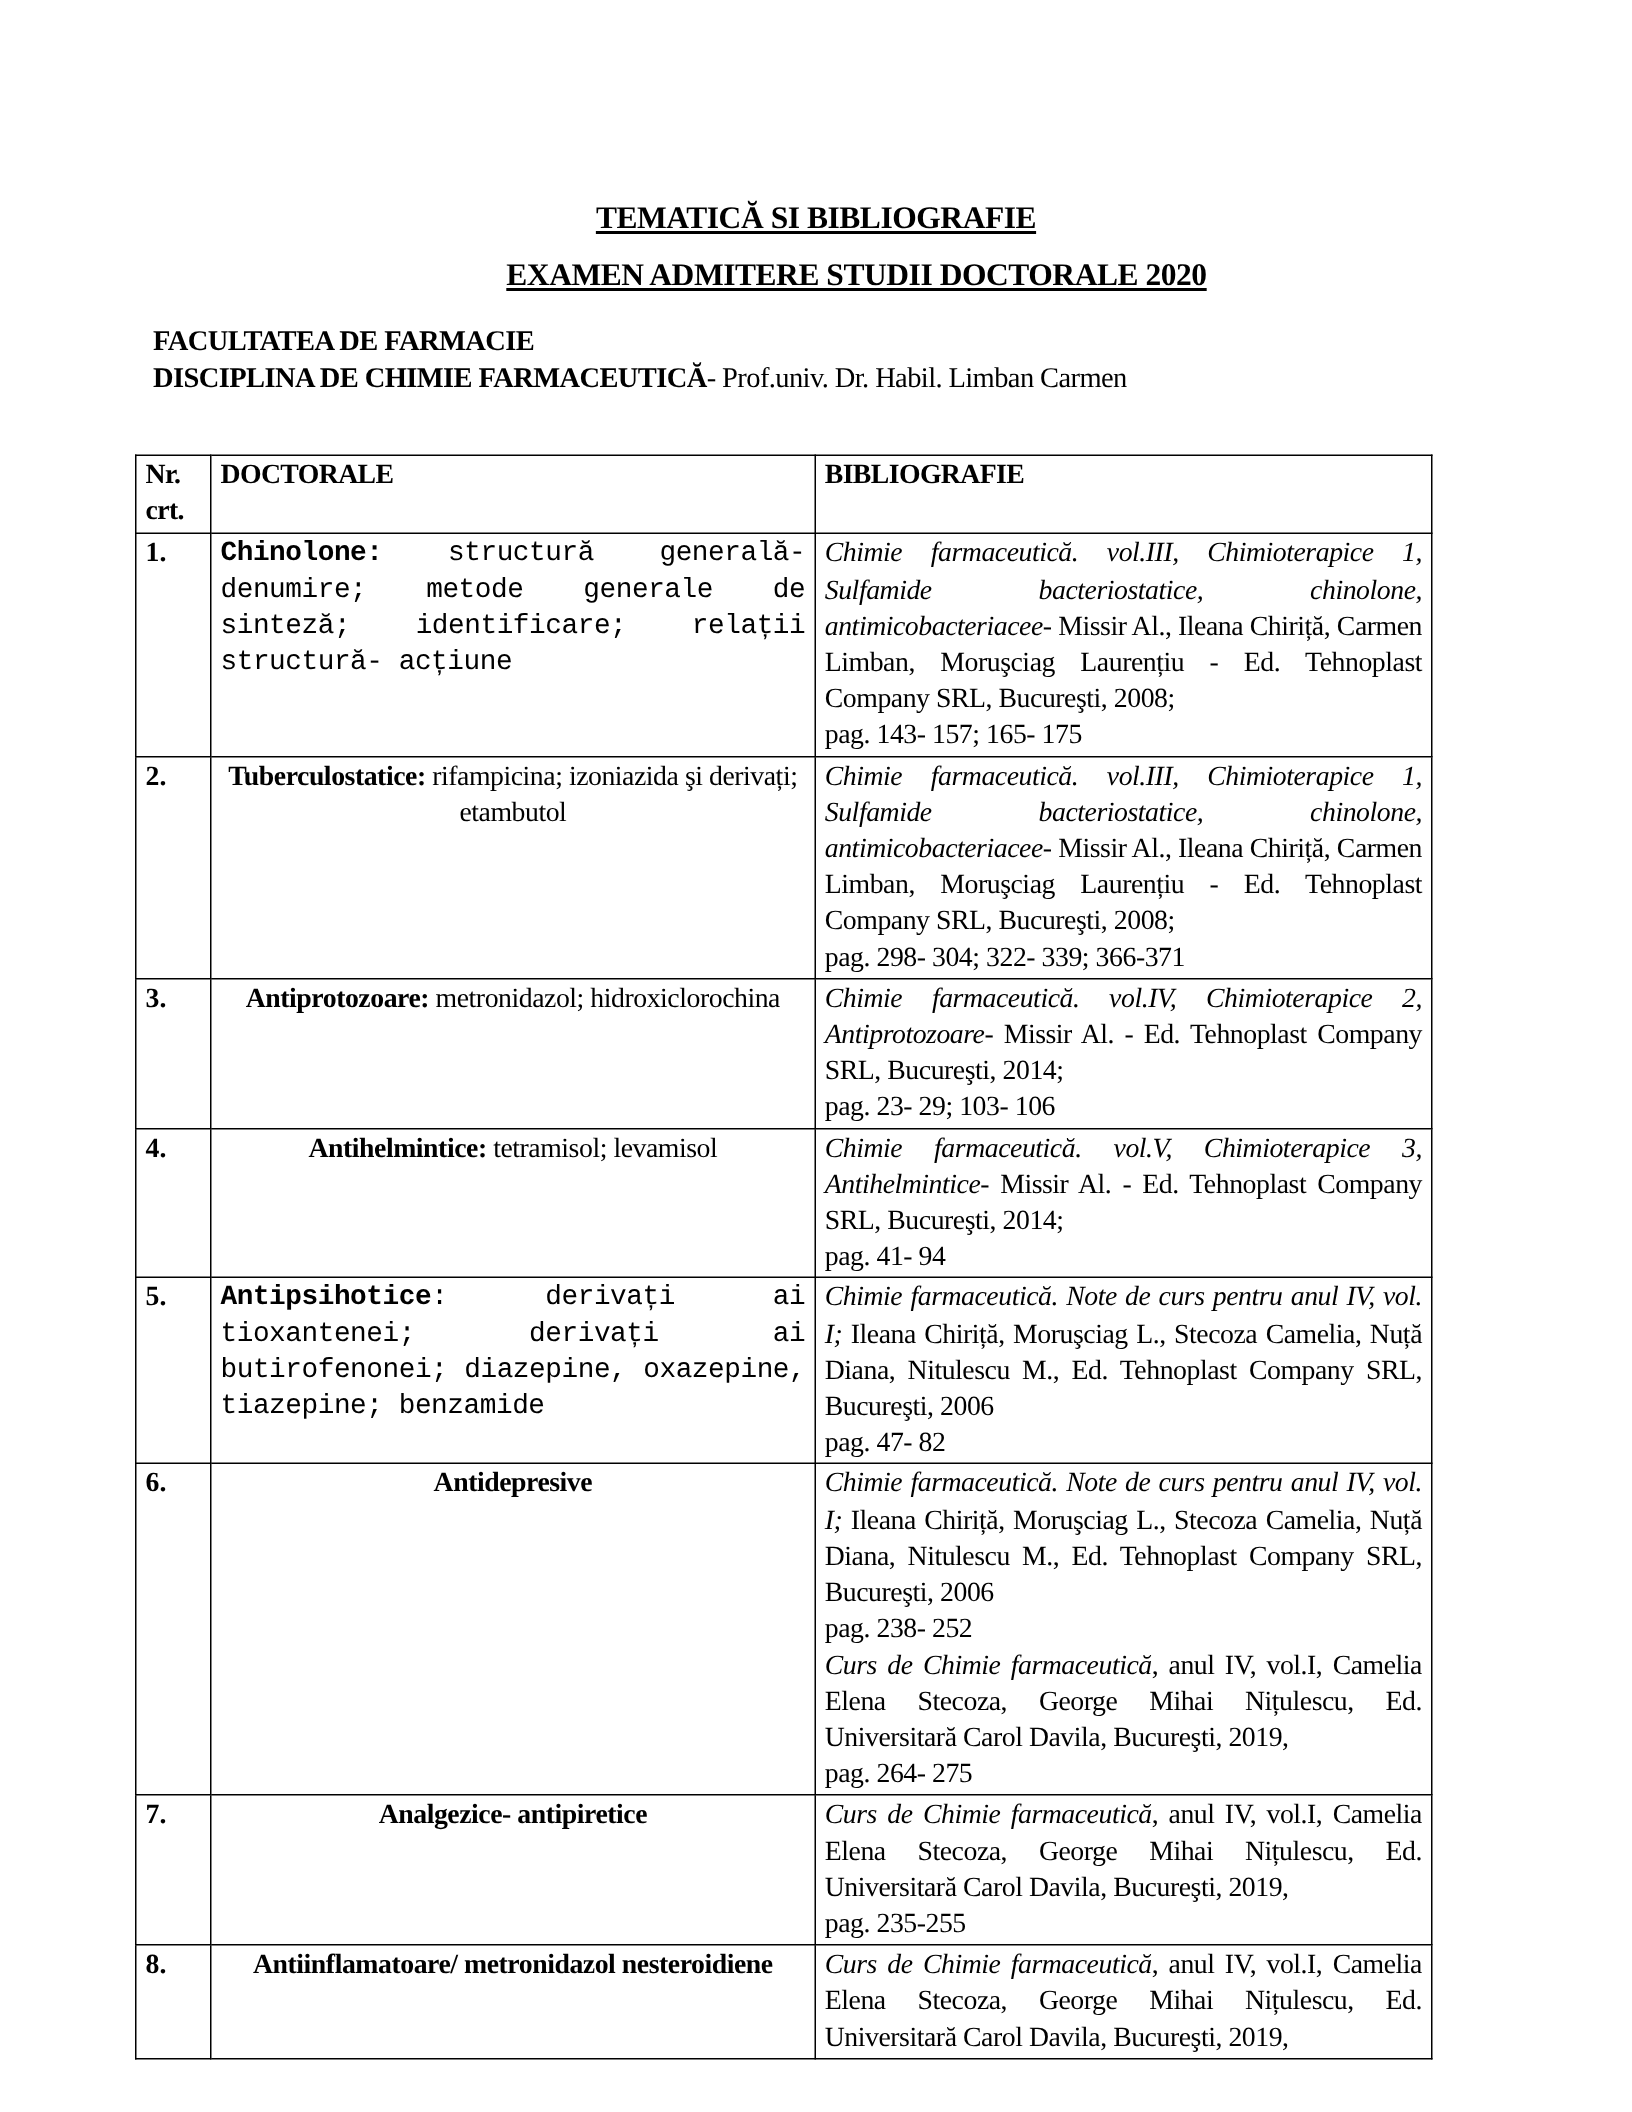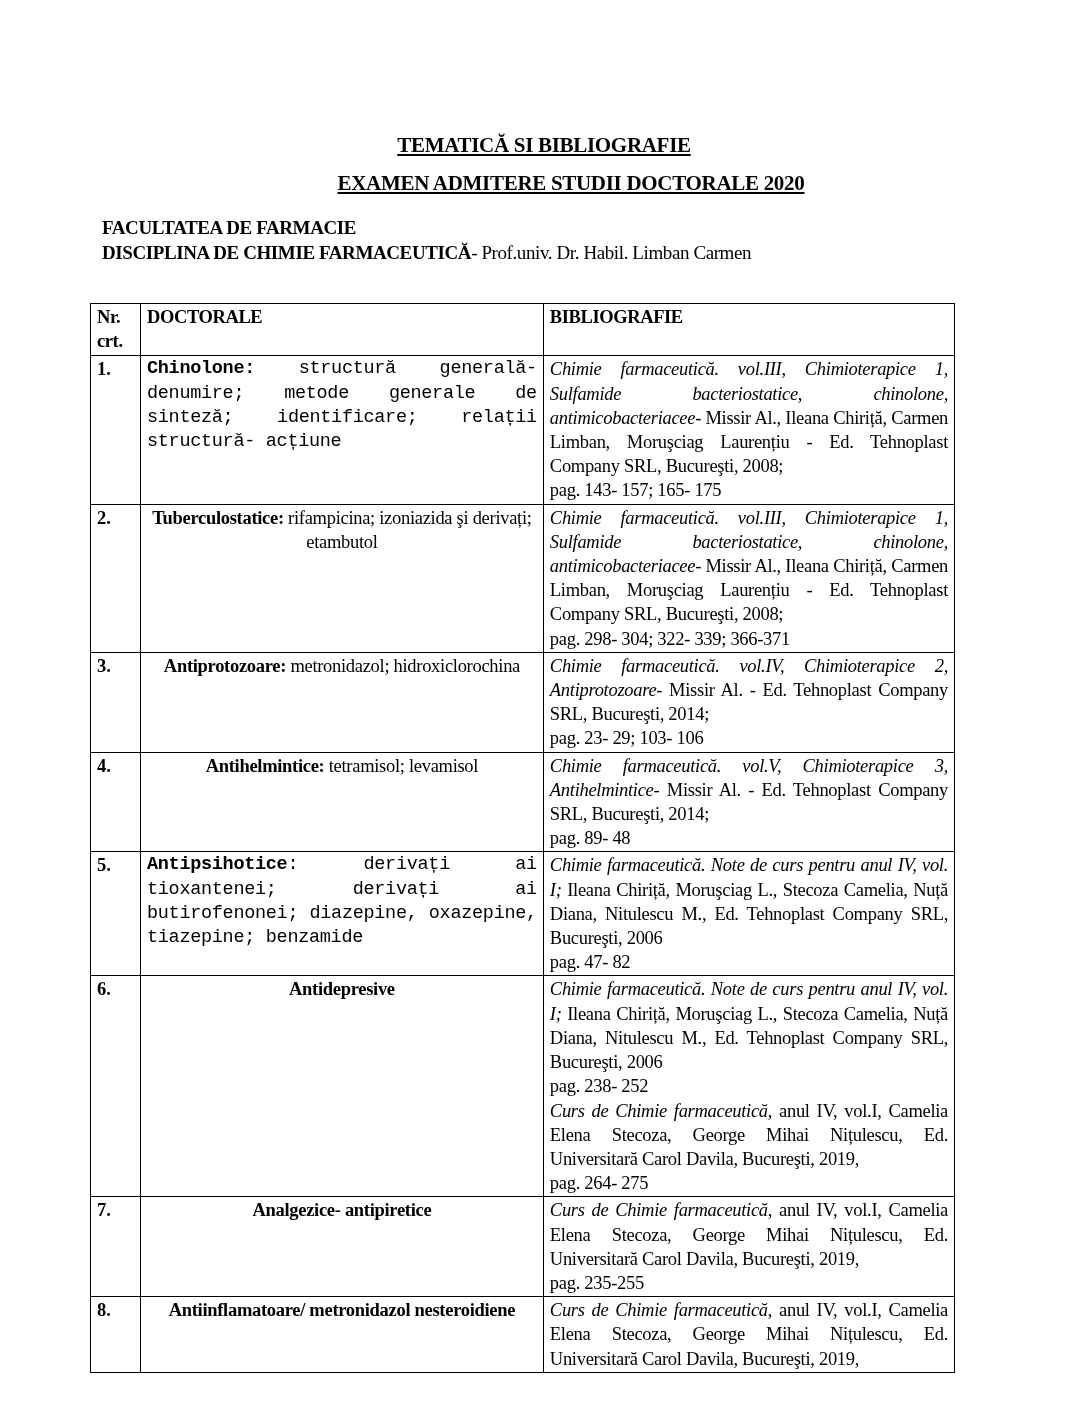--- a/index.html
+++ b/index.html
@@ -88,21 +88,21 @@
         <td class="bib">
           <span class="bl"><i>Chimie farmaceutică. vol.IV, Chimioterapice 2, Antiprotozoare</i><span>- Missir Al. - Ed. Tehnoplast Company SRL, Bucureşti, 2014;</span></span>
           <span class="bl"><i></i><span>pag. 23- 29; 103- 106</span></span>
         </td>
       </tr>
       <tr>
         <td class="nr">4.</td>
         <td class="tem"><b>Antihelmintice:</b><span> tetramisol; levamisol</span></td>
         <td class="bib">
           <span class="bl"><i>Chimie farmaceutică. vol.V, Chimioterapice 3, Antihelmintice</i><span>- Missir Al. - Ed. Tehnoplast Company SRL, Bucureşti, 2014;</span></span>
-          <span class="bl"><i></i><span>pag. 89- 48</span></span>
+          <span class="bl"><i></i><span>pag. 41- 94</span></span>
         </td>
       </tr>
       <tr>
         <td class="nr">5.</td>
         <td class="tem j"><b>Antipsihotice</b><span>: derivați ai tioxantenei; derivați ai butirofenonei; diazepine, oxazepine, tiazepine; benzamide</span></td>
         <td class="bib">
           <span class="bl"><i>Chimie farmaceutică. Note de curs pentru anul IV, vol. I;</i><span> Ileana Chiriță, Moruşciag L., Stecoza Camelia, Nuță Diana, Nitulescu M., Ed. Tehnoplast Company SRL, Bucureşti, 2006</span></span>
           <span class="bl"><i></i><span>pag. 47- 82</span></span>
         </td>
       </tr>

